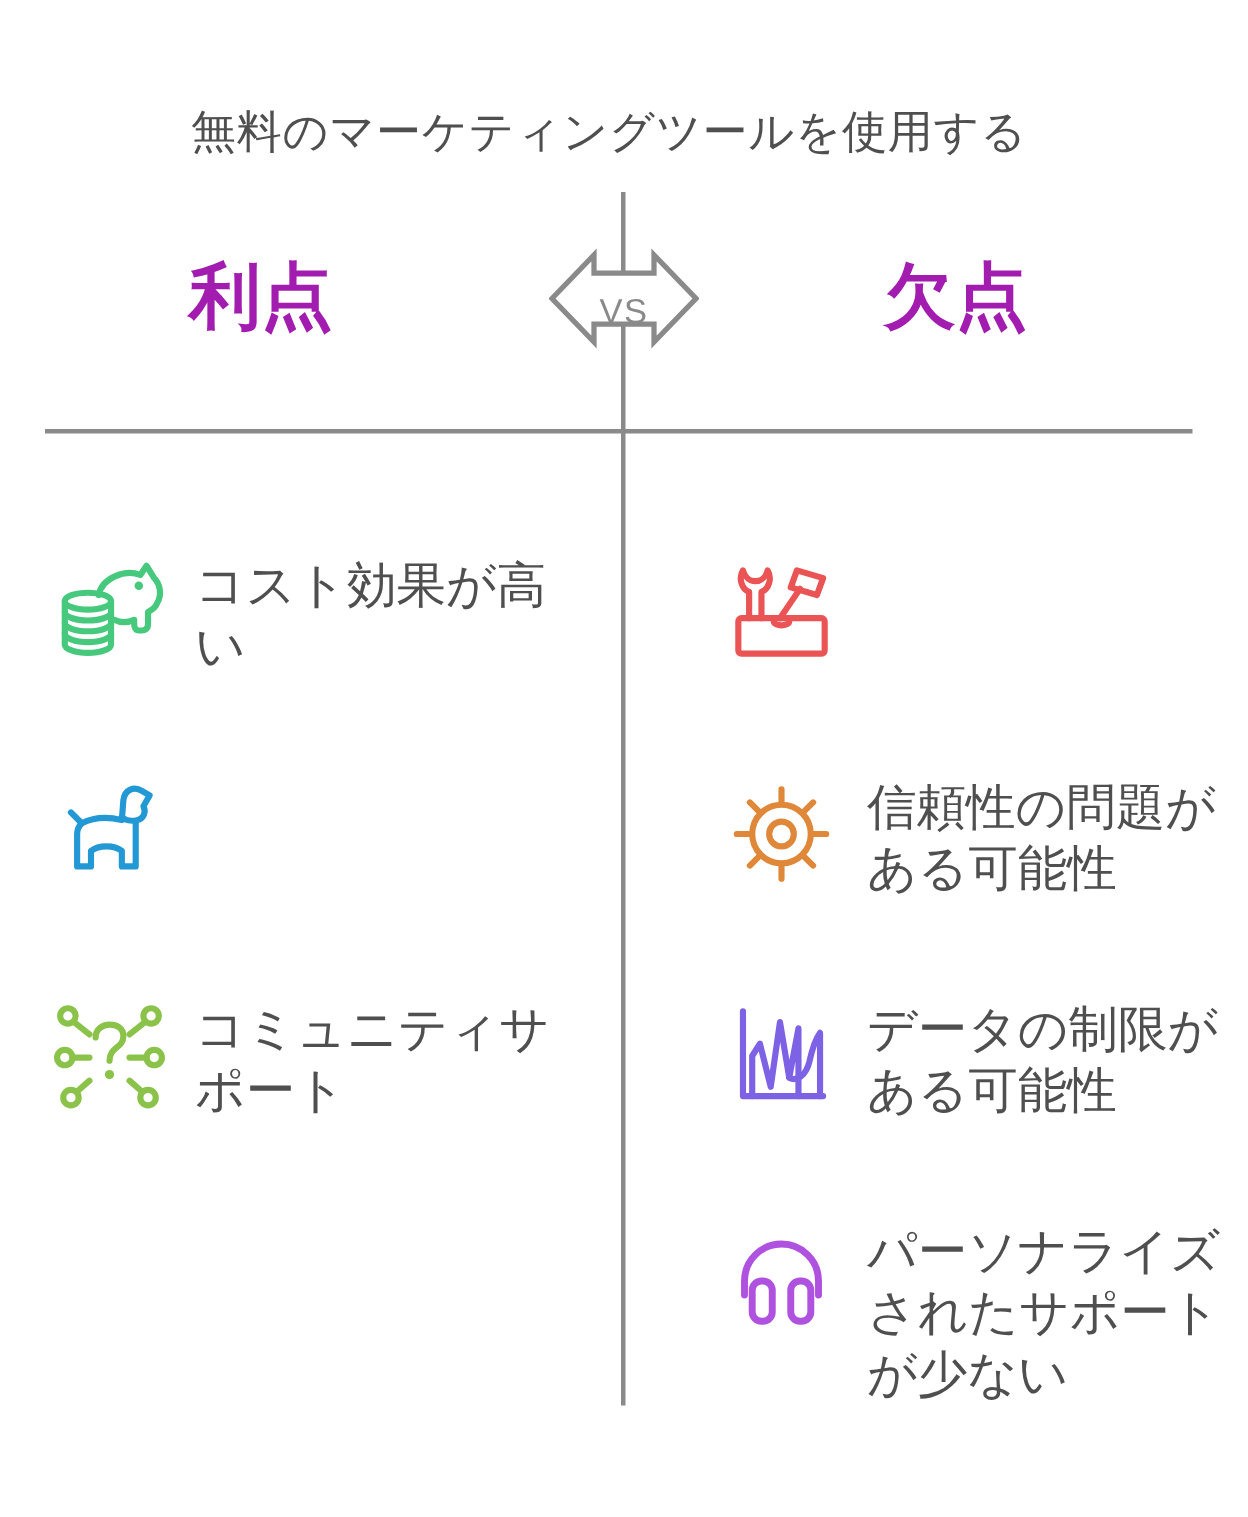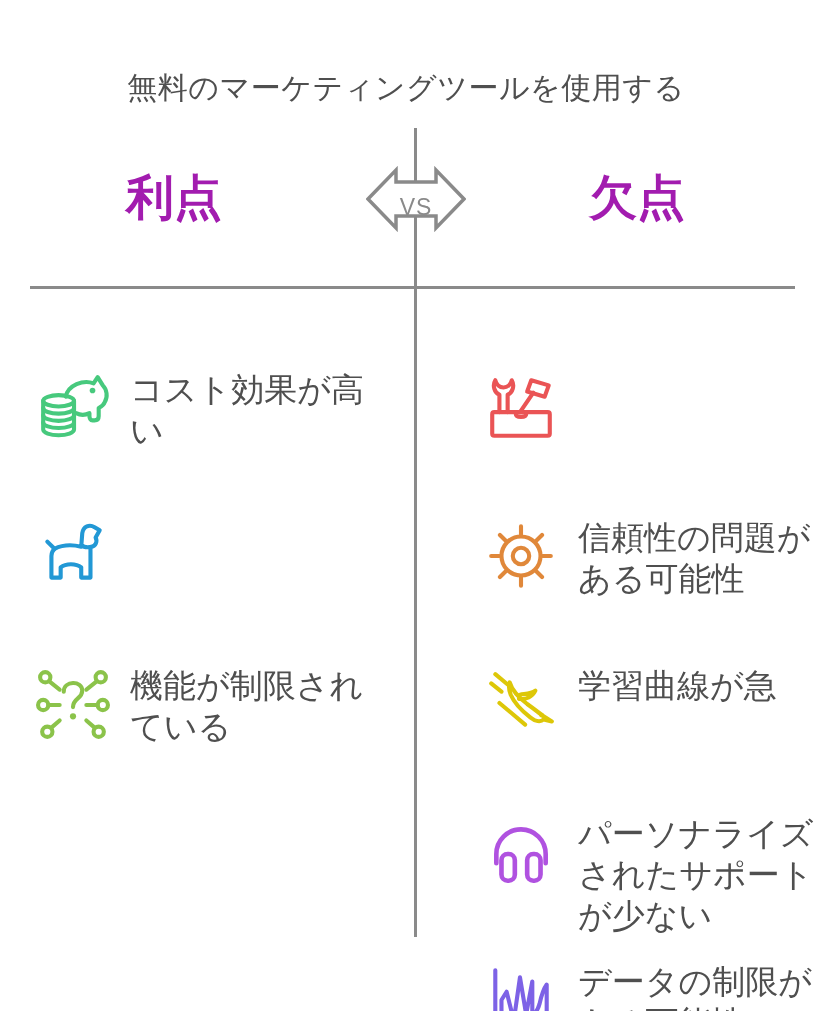--- a/index.html
+++ b/index.html
@@ -92,21 +92,21 @@
           <circle cx="65" cy="37" r="5"></circle>
             <path d="M60 37 L49 37"></path>
           <circle cx="11" cy="63" r="5"></circle>
             <path d="M15 59 L23 52"></path>
           <circle cx="61" cy="63" r="5"></circle>
             <path d="M57 59 L49 52"></path>
           <path d="M27 24 C27 13 45 13 45 23 C45 31 36 30 36 39"></path>
           <path d="M36 48 L36 48" stroke-width="6"></path>
         </svg>
       </span>
-      <span class="label">機能が制限されている</span>
+      <span class="label">コミュニティサポート</span>
     </div>
 
 
   </div>
 
   <div class="col col-right">
 
     <div class="row">
       <span class="icon">
         <svg width="74" height="74" viewBox="0 0 72 72" fill="none" stroke-width="4" stroke="#ea5455">
@@ -123,50 +123,38 @@
       <span class="icon">
         <svg width="74" height="74" viewBox="0 0 72 72" fill="none" stroke-width="4" stroke="#e0883a">
           <circle cx="36" cy="36" r="19"></circle>
           <circle cx="36" cy="36" r="8"></circle>
           <path d="M57 36 H65 M36 57 V65 M15 36 H7 M36 15 V7 M50.8 50.8 L56.5 56.5 M21.2 50.8 L15.5 56.5 M21.2 21.2 L15.5 15.5 M50.8 21.2 L56.5 15.5"></path>
         </svg>
       </span>
       <span class="label">信頼性の問題がある可能性</span>
     </div>
 
+
     <div class="row">
       <span class="icon">
-        <svg width="74" height="74" viewBox="0 0 72 72" fill="none" stroke-width="4" stroke="#ddc708">
-          <path d="M11 7 L23 17 M7 16 L17 24"></path>
-          <path d="M15 35 L40 56"></path>
-          <path d="M25 15 C27 22 33 29 42 36 C49 41 54 45 58 48 L66 53 L58 51 C55 54 50 53 45 49 C36 42 29 34 26 27 C24 22 24 18 25 15 Z"></path>
-          <path d="M34 31 C41 32 47 29 50 23 C46 26 40 26 35 27"></path>
-          <path d="M56 47 L56 47" stroke-width="4.5"></path>
+        <svg width="74" height="74" viewBox="0 0 72 72" fill="none" stroke-width="4" stroke="#7d62e6">
+          <path d="M11 7 V62 H63"></path>
+          <path d="M17 62 V36 L22 28 L29 56 L35 14 L41 50 L47 18 L47 62"></path>
+          <path d="M41 50 C46 53 52 48 54 40 C56 31 58 25 61 21 L61 62"></path>
         </svg>
       </span>
-      <span class="label">学習曲線が急</span>
+      <span class="label">データの制限がある可能性</span>
     </div>
 
     <div class="row">
       <span class="icon">
         <svg width="74" height="74" viewBox="0 0 72 72" fill="none" stroke-width="4.5" stroke="#b052e0">
           <path d="M12 47 V38 C12 24.7 22.7 14 36 14 C49.3 14 60 24.7 60 38 V47"></path>
           <rect x="17" y="38" width="13" height="26" rx="6"></rect>
           <rect x="42" y="38" width="13" height="26" rx="6"></rect>
         </svg>
       </span>
       <span class="label">パーソナライズされたサポートが少ない</span>
     </div>
 
-    <div class="row">
-      <span class="icon">
-        <svg width="74" height="74" viewBox="0 0 72 72" fill="none" stroke-width="4" stroke="#7d62e6">
-          <path d="M11 7 V62 H63"></path>
-          <path d="M17 62 V36 L22 28 L29 56 L35 14 L41 50 L47 18 L47 62"></path>
-          <path d="M41 50 C46 53 52 48 54 40 C56 31 58 25 61 21 L61 62"></path>
-        </svg>
-      </span>
-      <span class="label">データの制限がある可能性</span>
-    </div>
-
   </div>
 
 </div>
 
 </body></html>

